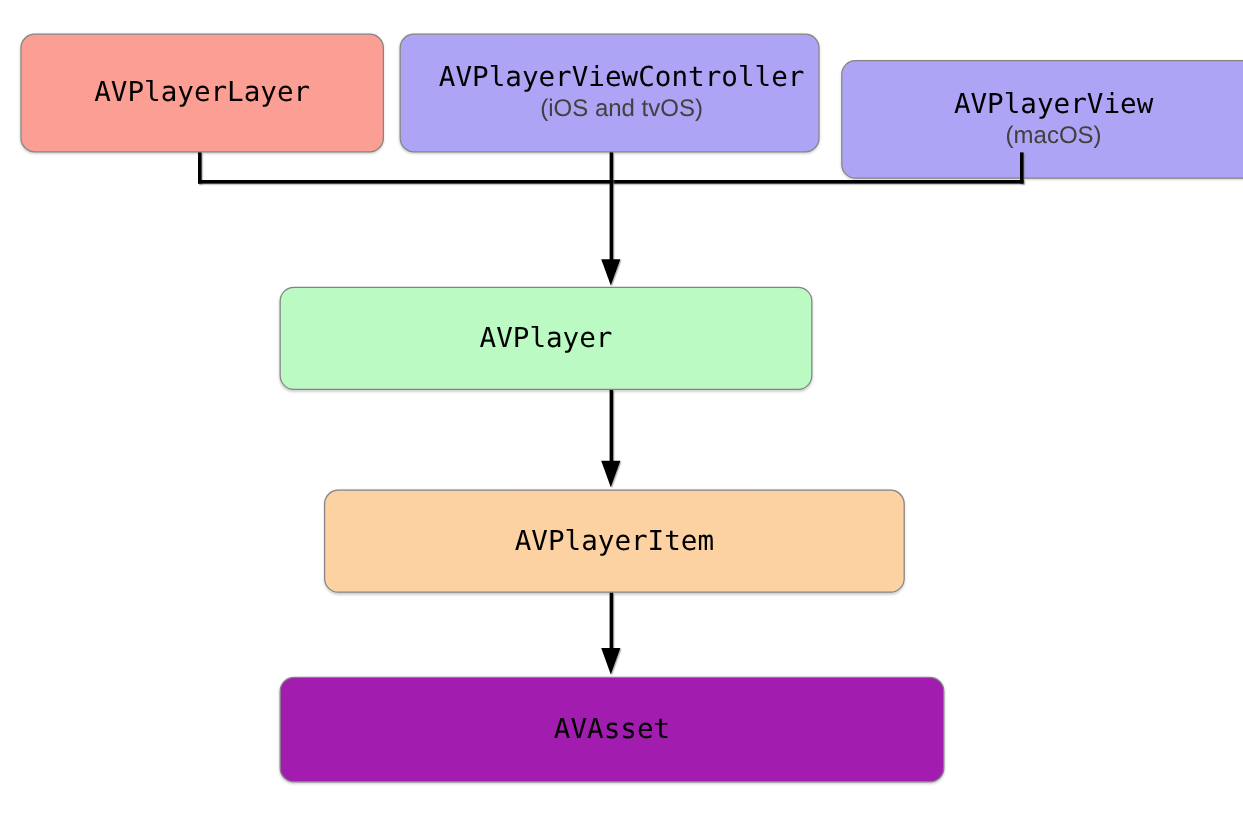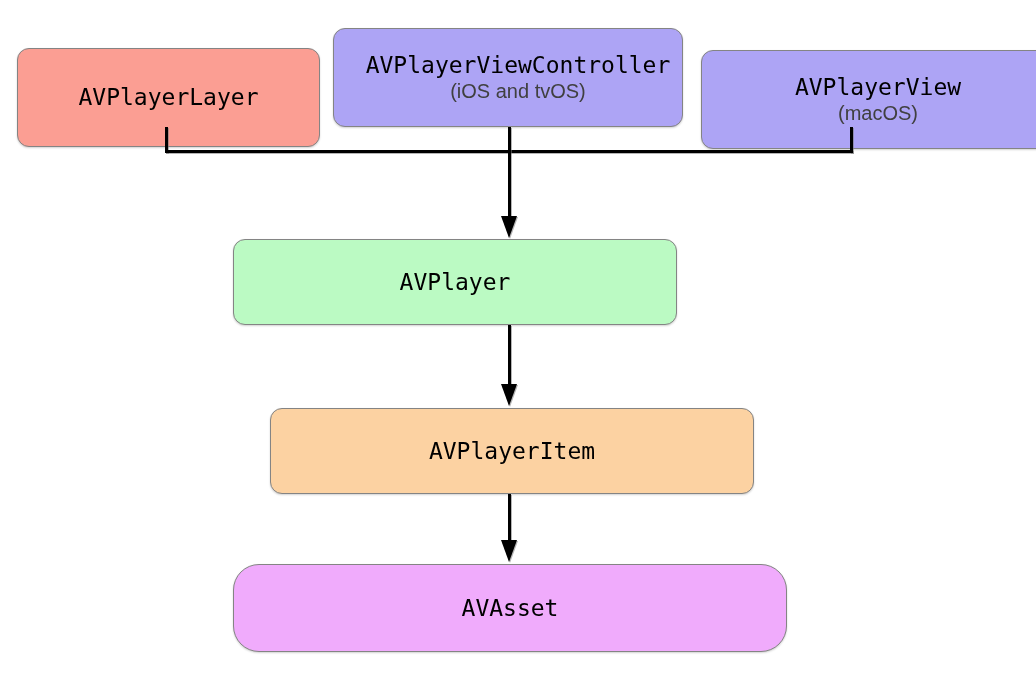--- a/index.html
+++ b/index.html
@@ -72,21 +72,21 @@
   }
   #arrowhead-center { left: 501px; top: 216px; }
   #arrowhead-mid    { left: 501px; top: 384px; }
   #arrowhead-bottom { left: 501px; top: 540px; }
 </style>
 </head>
 <body>
 
 <div class="stage">
 
-  <div class="node" id="node-player-layer" style="background-color: rgb(251, 158, 147); margin-top: 20px;">
+  <div class="node" id="node-player-layer" style="background-color: rgb(251, 158, 147);">
     <div class="label">AVPlayerLayer</div>
   </div>
 
   <div class="node" id="node-player-view-ctrl" style="background-color: rgb(173, 164, 245); padding-left: 20px;">
     <div class="label">AVPlayerViewController</div>
     <div class="sublabel">(iOS and tvOS)</div>
   </div>
 
   <div class="node" id="node-player-view" style="background-color: rgb(173, 164, 245);">
     <div class="label">AVPlayerView</div>
@@ -106,17 +106,17 @@
   <div class="line" id="shaft-mid"></div>
   <div class="arrowhead" id="arrowhead-mid"></div>
 
   <div class="node" id="node-player-item" style="background-color: rgb(252, 210, 162);">
     <div class="label">AVPlayerItem</div>
   </div>
 
   <div class="line" id="shaft-bottom"></div>
   <div class="arrowhead" id="arrowhead-bottom"></div>
 
-  <div class="node" id="node-asset" style="background-color: #f0abfc; border-radius: 26px;">
+  <div class="node" id="node-asset" style="background-color: #a21caf;">
     <div class="label">AVAsset</div>
   </div>
 
 </div>
 
 </body></html>

